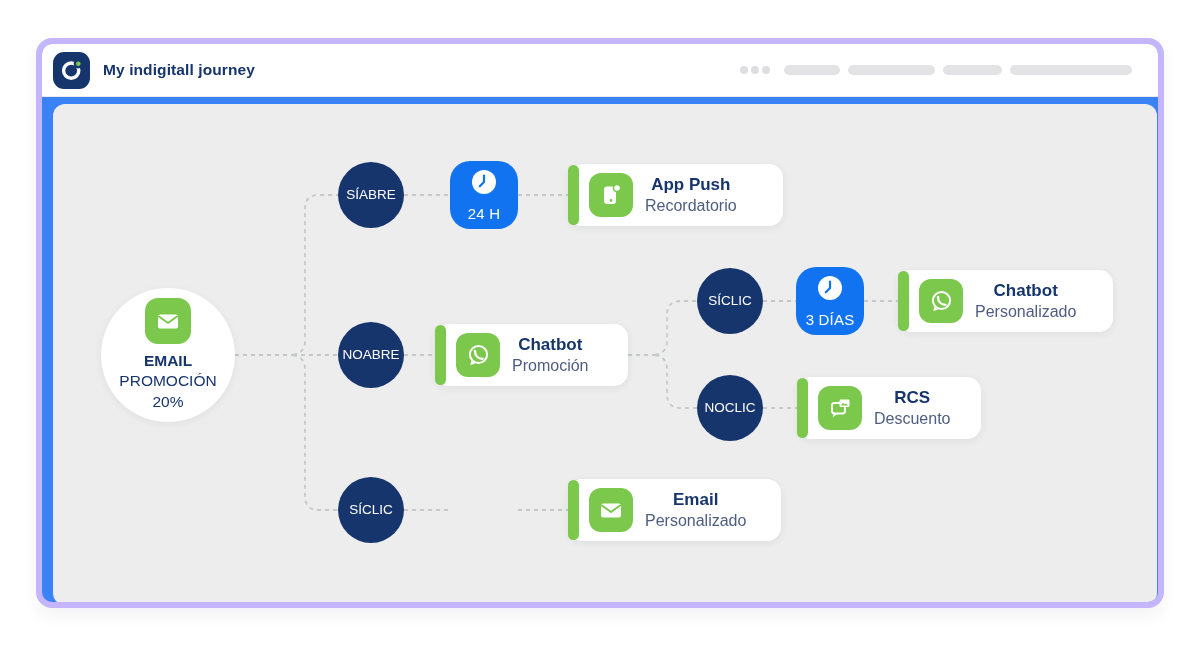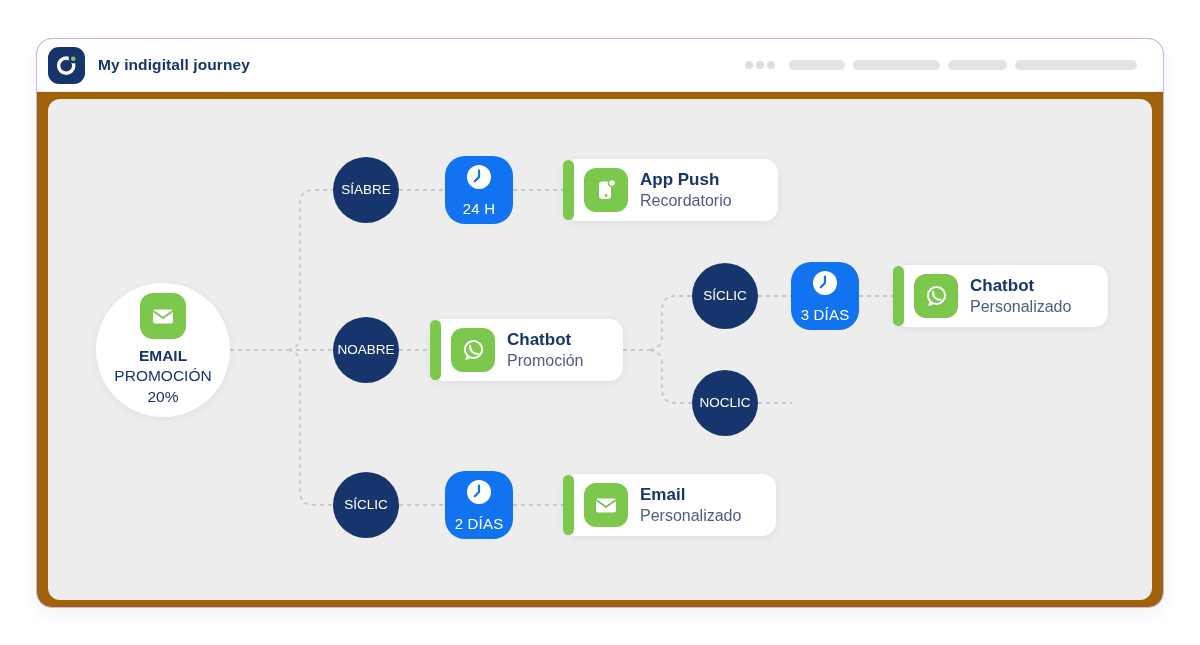--- a/index.html
+++ b/index.html
@@ -1,20 +1,20 @@
 <!DOCTYPE html>
 <html><head>
 <meta charset="utf-8">
 <style>
   * { box-sizing: border-box; margin: 0; padding: 0; }
   html, body { width: 1200px; height: 645px; background: #ffffff; font-family: "Liberation Sans", "DejaVu Sans", sans-serif; }
 
   .window {
     position: absolute; left: 36px; top: 38px; width: 1128px; height: 570px;
-    background: #a16207; border: 1px solid #c4b5fd; border-radius: 16px;
+    background: #3b82f6; border: 6px solid #c4b5fd; border-radius: 16px;
     box-shadow: 0 8px 16px rgba(30,40,70,0.05);
     overflow: hidden;
   }
 
   
   .header {
     height: 53px; display: flex; align-items: center;
     padding: 0 8px 0 11px; border-bottom: 1px solid #ebebee;
     background: #ffffff;
   }
@@ -78,21 +78,21 @@
     box-shadow: 0 2px 8px rgba(30,40,70,0.07); cursor: pointer;
   }
   .card-accent {
     position: absolute; left: 0; top: 1px; bottom: 1px; width: 11px;
     border-radius: 6px; background: #7bc84c;
   }
   .icon-sq {
     width: 44px; height: 44px; border-radius: 12px; background: #7bc84c;
     display: flex; align-items: center; justify-content: center; flex: 0 0 auto;
   }
-  .card-text { margin-left: 12px; }
+  .card-text { margin-left: 12px; text-align: center; }
   .card-title { font-size: 17px; font-weight: bold; color: #16356d; line-height: 1.22; }
   .card-sub { font-size: 16px; color: #4e5d80; line-height: 1.22; }
 </style>
 </head>
 <body>
 
 <div class="window">
 
   <div class="header">
     <div class="logo">
@@ -174,27 +174,20 @@
       </svg>
       <span class="delay-label">24 H</span>
     </div>
     <div class="delay" style="left:743px; top:163px;">
       <svg width="26" height="26" viewBox="0 0 26 26">
         <circle cx="13" cy="13" r="12" fill="#ffffff"></circle>
         <path d="M13 6.5 V13 L8.8 17.3" stroke="#1173f0" stroke-width="2.2" fill="none" stroke-linecap="round" stroke-linejoin="round"></path>
       </svg>
       <span class="delay-label">3 DÍAS</span>
     </div>
-    <div class="delay" style="left:397px; top:372px;">
-      <svg width="26" height="26" viewBox="0 0 26 26">
-        <circle cx="13" cy="13" r="12" fill="#ffffff"></circle>
-        <path d="M13 6.5 V13 L8.8 17.3" stroke="#1173f0" stroke-width="2.2" fill="none" stroke-linecap="round" stroke-linejoin="round"></path>
-      </svg>
-      <span class="delay-label">2 DÍAS</span>
-    </div>
 
     <div class="card" style="left:515px; top:60px; width:215px;">
       <span class="card-accent"></span>
       <div class="icon-sq">
         <svg width="30" height="30" viewBox="0 0 30 30">
           <rect x="8" y="6.5" width="12" height="17.5" rx="3.2" fill="#ffffff"></rect>
           <circle cx="15" cy="20.5" r="1.4" fill="#7bc84c"></circle>
           <circle cx="21" cy="8" r="3.6" fill="#ffffff" stroke="#7bc84c" stroke-width="1.6"></circle>
         </svg>
       </div>
@@ -227,20 +220,35 @@
           <path d="M8.6 20.5 L7.2 25 L12 23.7 Z" fill="#ffffff"></path>
           <path d="M12 10.8 C12 16 15.2 18.8 19.6 18.8" stroke="#ffffff" stroke-width="2.3" fill="none" stroke-linecap="round"></path>
         </svg>
       </div>
       <div class="card-text">
         <div class="card-title">Chatbot</div>
         <div class="card-sub">Personalizado</div>
       </div>
     </div>
 
+    <div class="card" style="left:744px; top:273px; width:184px;">
+      <span class="card-accent"></span>
+      <div class="icon-sq">
+        <svg width="30" height="30" viewBox="0 0 30 30">
+          <rect x="7" y="10" width="13" height="10.5" rx="2.4" fill="none" stroke="#ffffff" stroke-width="1.9"></rect>
+          <path d="M9 20 L7.5 24.5 L12.5 20.8 Z" fill="#ffffff"></path>
+          <rect x="14.5" y="6.5" width="10" height="7.6" rx="1.4" fill="#ffffff"></rect>
+          <path d="M16 12.6 L18 9.8 L19.5 11.4 L20.7 10.2 L23 12.6 Z" fill="#7bc84c"></path>
+        </svg>
+      </div>
+      <div class="card-text">
+        <div class="card-title">RCS</div>
+        <div class="card-sub">Descuento</div>
+      </div>
+    </div>
 
     <div class="card" style="left:515px; top:375px; width:213px;">
       <span class="card-accent"></span>
       <div class="icon-sq">
         <svg width="28" height="28" viewBox="0 0 28 28">
           <rect x="4" y="7.5" width="20" height="14" rx="2.2" fill="#ffffff"></rect>
           <path d="M5 9.5 L14 16 L23 9.5" stroke="#7bc84c" stroke-width="2" fill="none" stroke-linecap="round" stroke-linejoin="round"></path>
         </svg>
       </div>
       <div class="card-text">

